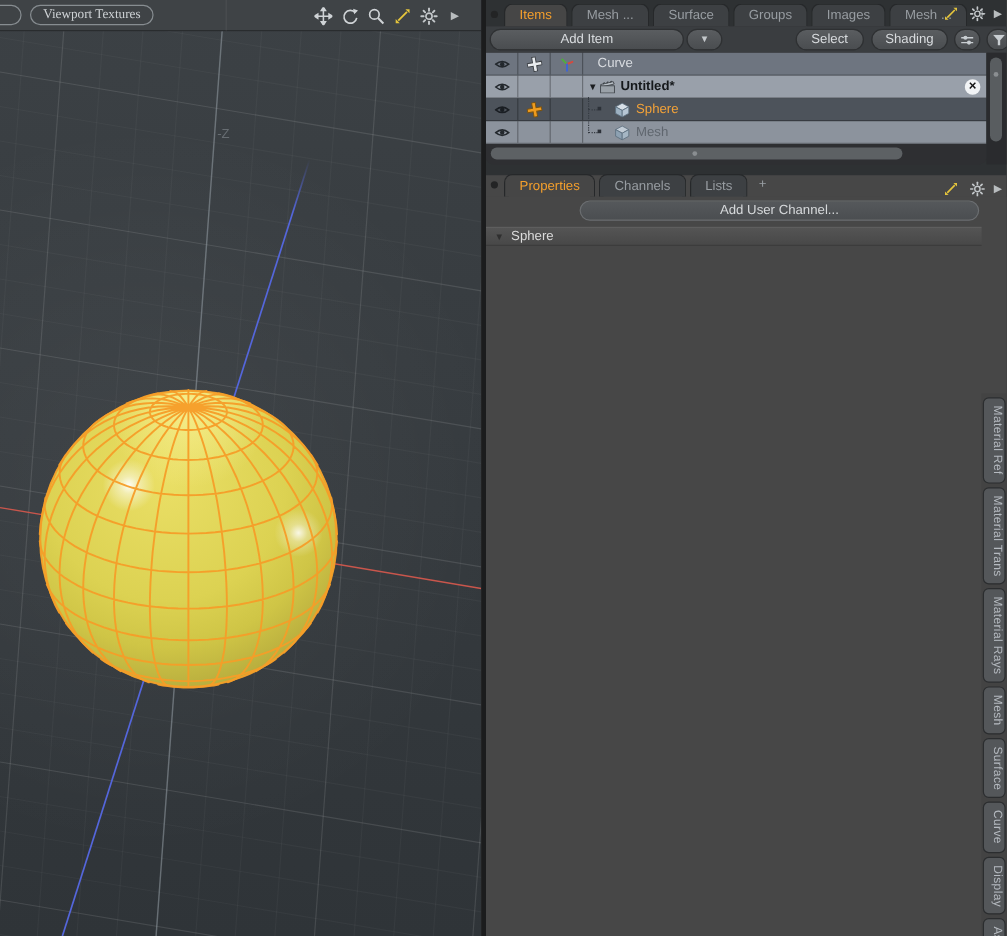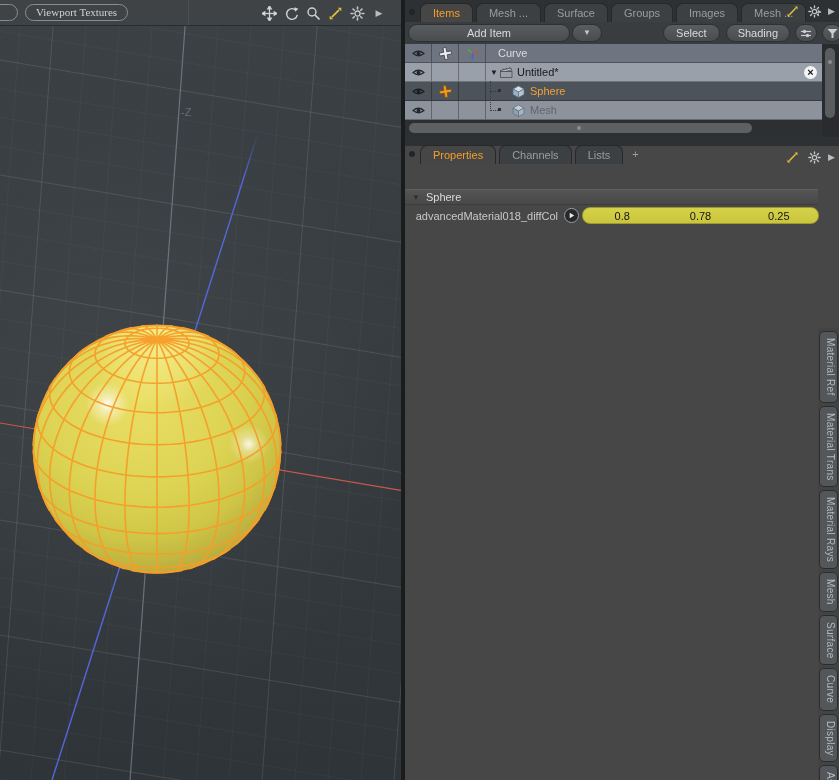--- a/index.html
+++ b/index.html
@@ -56,21 +56,21 @@
 
   #items-list{position:absolute;left:0;top:44px;width:417px;}
   .irow{display:flex;height:19px;border-bottom:1px solid rgba(0,0,0,0.28);}
   .irow .cell{width:27px;flex:none;display:flex;align-items:center;justify-content:center;border-right:1px solid rgba(0,0,0,0.3);}
   .irow .namecol{flex:1;position:relative;display:flex;align-items:center;font-size:11px;}
   .r-head{background:#6e7580;}
   .r-scene{background:#99a0aa;}
   .r-sel{background:#4d535b;}
   .r-mesh{background:#8c939d;}
   .name-header{color:#d9dce0;padding-left:12px;}
-  .scene-label{color:#15181b;font-weight:normal;margin-left:4px;}
+  .scene-label{color:#15181b;font-weight:bold;margin-left:4px;}
   .sel-label{color:#f3a238;margin-left:5px;}
   .mesh-label{color:#5f666e;margin-left:5px;}
   .expander{color:#1b1d20;font-size:8px;margin-left:2px;width:12px;text-align:center;}
   .tree-v{position:absolute;left:4px;top:-1px;height:11px;border-left:1px dotted #353b42;}
   .tree-h{position:absolute;left:4px;top:9px;width:8px;border-top:1px dotted #353b42;}
   .tree-sq{position:absolute;left:12px;top:7px;width:3px;height:3px;background:#2c3138;}
   .cube-wrap{margin-left:26px;display:flex;align-items:center;}
   .close-x{position:absolute;right:5px;top:3px;width:13px;height:13px;border-radius:50%;background:#f2f4f6;
            color:#141414;font-size:11px;font-weight:bold;line-height:12px;text-align:center;}
   #v-rail{position:absolute;left:417px;top:44px;width:17px;height:93px;background:#2a2b2e;}
@@ -434,36 +434,24 @@
             <line x1="11.2" y1="2.8" x2="10" y2="4"></line>
                 <line x1="4" y1="10" x2="2.8" y2="11.2"></line>
               </g>
             </svg>
         </span>
         <span class="caret">▶</span>
       </div>
     </div>
 
     <div id="props-content">
+      <div id="add-user-channel">Add User Channel...</div>
       <div id="sphere-section">
         <span class="tri">▼</span>
         <span class="lbl">Sphere</span>
-      </div>
-      <div id="prop-row">
-        <div id="prop-label">advancedMaterial018_diffCol</div>
-        <div id="chan-btn">
-          <svg width="9" height="9" viewBox="0 0 10 10">
-            <polygon points="3,2 8,5 3,8" fill="#e8eaec"></polygon>
-            </svg>
-        </div>
-        <div id="value-bar" style="background: linear-gradient(rgb(213, 209, 73), rgb(201, 197, 60));">
-          <span>0.8</span>
-          <span>0.78</span>
-          <span>0.25</span>
-        </div>
       </div>
       <div id="side-rail">
         <span class="vtab">Material Ref</span>
         <span class="vtab">Material Trans</span>
         <span class="vtab">Material Rays</span>
         <span class="vtab">Mesh</span>
         <span class="vtab">Surface</span>
         <span class="vtab">Curve</span>
         <span class="vtab">Display</span>
         <span class="vtab">Assembly</span>

